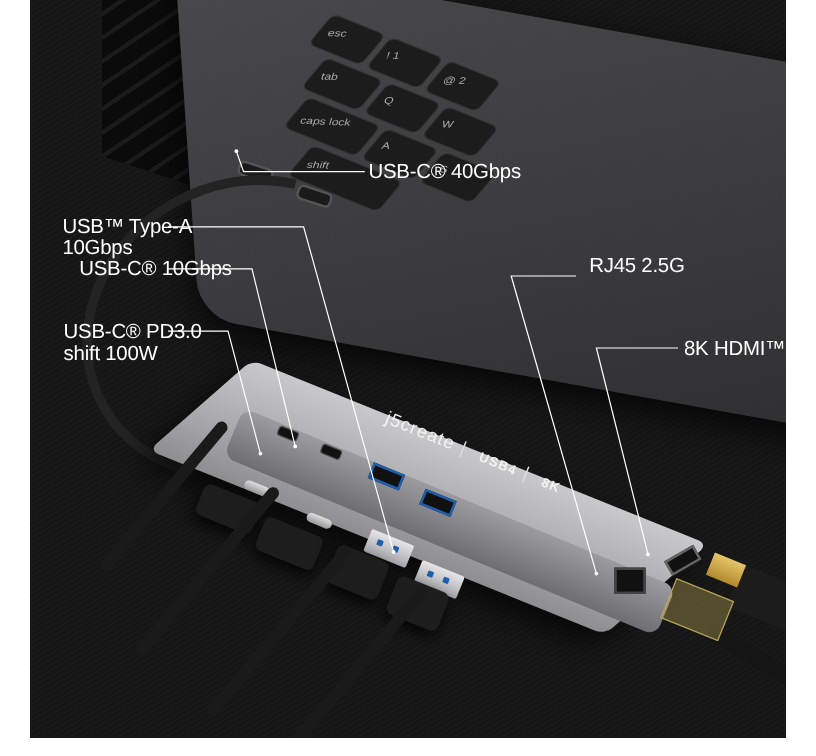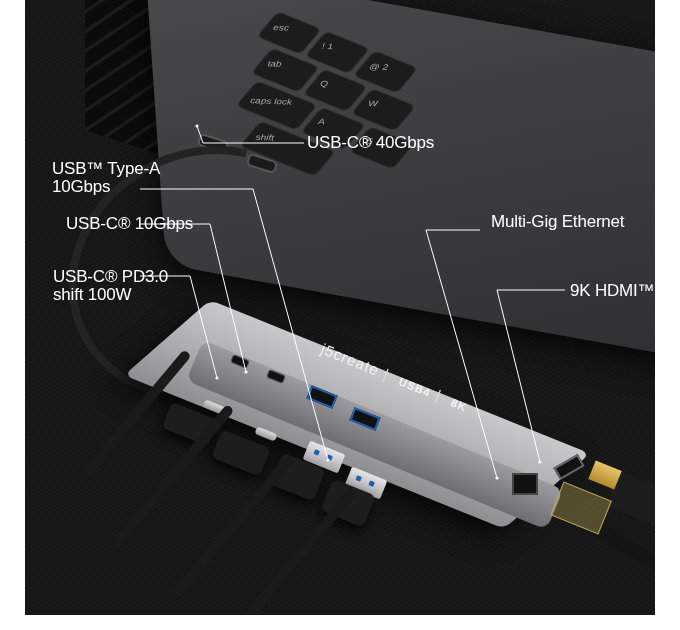--- a/index.html
+++ b/index.html
@@ -137,29 +137,29 @@
     <circle cx="246" cy="372" r="1.6"></circle>
     <circle cx="217" cy="378" r="1.6"></circle>
     <circle cx="497" cy="478" r="1.6"></circle>
     <circle cx="540" cy="462" r="1.6"></circle>
   </g>
 </svg>
 
 <div class="label" style="left:307px;top:134px">
   <span>USB-C® 40Gbps</span>
 </div>
-<div class="label" style="left:52px;top:160px">
+<div class="label" style="left:52px;top:180px">
   <div>USB™ Type-A</div>
     <div>10Gbps</div>
 </div>
 <div class="label" style="left:66px;top:215px">
   <span>USB-C® 10Gbps</span>
 </div>
 <div class="label" style="left:53px;top:268px">
   <div>USB-C® PD3.0</div>
     <div>shift 100W</div>
 </div>
 <div class="label" style="left:491px;top:213px">
-    <div>Multi-Gig Ethernet</div>
+  <div>RJ45 2.5G</div>
 </div>
 <div class="label" style="left:570px;top:282px">
-  <span>9K HDMI™</span>
+  <span>8K HDMI™</span>
 </div>
 
 </body></html>

